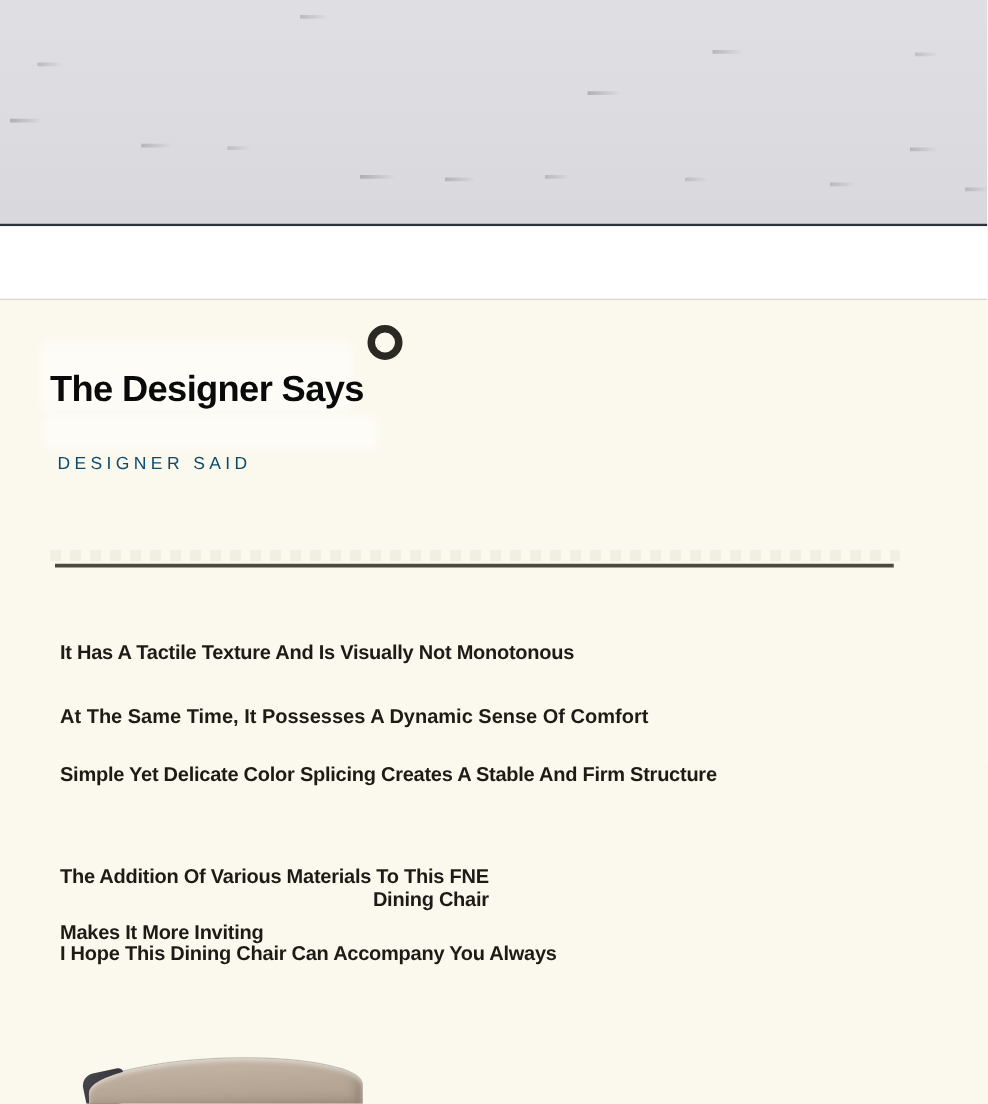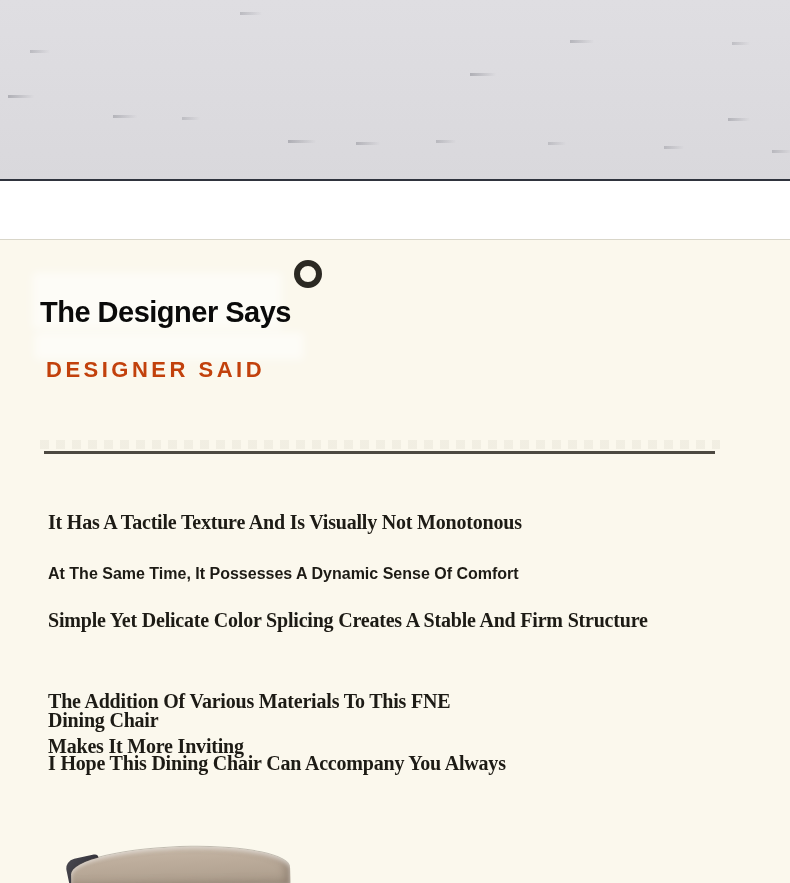--- a/index.html
+++ b/index.html
@@ -1,17 +1,17 @@
 <!DOCTYPE html>
 <html><head>
 <meta charset="utf-8">
 <style>
   html,body{margin:0;padding:0;}
   body{font-family:"Liberation Sans","DejaVu Sans",sans-serif;background:#ffffff;}
-  .page{position:relative;width:790px;height:883px;overflow:hidden;background:#fbf8ed;}
+  .page{position:relative;width:790px;height:883px;overflow:hidden;background:#fbf8ed;text-align:right;}
 
   
   .hero{position:absolute;left:0;top:0;width:790px;height:179px;
         background:linear-gradient(180deg,#dfdee2 0%,#dcdbdf 55%,#d9d8dc 100%);
         border-bottom:2px solid #2f333d;}
   .hero-streaks{position:absolute;inset:0;
     background-image:
       linear-gradient(100deg,rgba(120,121,130,.45),rgba(120,121,130,0)),
       linear-gradient(100deg,rgba(120,121,130,.35),rgba(120,121,130,0)),
       linear-gradient(100deg,rgba(120,121,130,.40),rgba(120,121,130,0)),
@@ -40,28 +40,28 @@
   .ghost{position:absolute;background:rgba(255,255,255,.55);filter:blur(4px);border-radius:4px;}
   .ghost.g1{left:32px;top:32px;width:250px;height:58px;}
   .ghost.g2{left:34px;top:92px;width:270px;height:28px;}
 
   .ring{position:absolute;left:294px;top:260px;width:16px;height:16px;
         border:6px solid #2b2923;border-radius:50%;}
 
   .title{position:absolute;left:40px;top:295px;margin:0;
          font-size:29px;line-height:35px;font-weight:700;letter-spacing:-.5px;color:#0a0a0a;}
   .subtitle{position:absolute;left:46px;top:358px;margin:0;
-            font-size:22px;line-height:24px;font-weight:700;letter-spacing:3.5px;color:#c2410c;}
+            font-size:14px;line-height:24px;font-weight:400;letter-spacing:3.5px;color:#0c4a6e;}
 
   .ghost-dashes{position:absolute;left:40px;top:440px;width:680px;height:9px;
     background-image:repeating-linear-gradient(90deg,rgba(90,85,60,.06) 0 9px,rgba(0,0,0,0) 9px 16px);}
   .divider{position:absolute;left:44px;top:451px;width:671px;height:3px;background:#4c4941;}
 
   .stmt{position:absolute;left:48px;margin:0;color:#1d1b15;font-weight:600;letter-spacing:-.2px;}
-  .stmt.md{font-size:20px;line-height:19px;font-family:Liberation Serif, serif;}
+  .stmt.md{font-size:16px;line-height:19px;}
   .stmt.sm{font-size:16px;line-height:16px;letter-spacing:0;}
   .s1{top:513px;}
   .s2{top:566px;}
   .s3{top:611px;}
   .s4{top:652px;line-height:16px;margin-top:40px;}
   .s4 span{display:block;}
   .s5{top:737px;}
   .s6{top:754px;}
 
   

